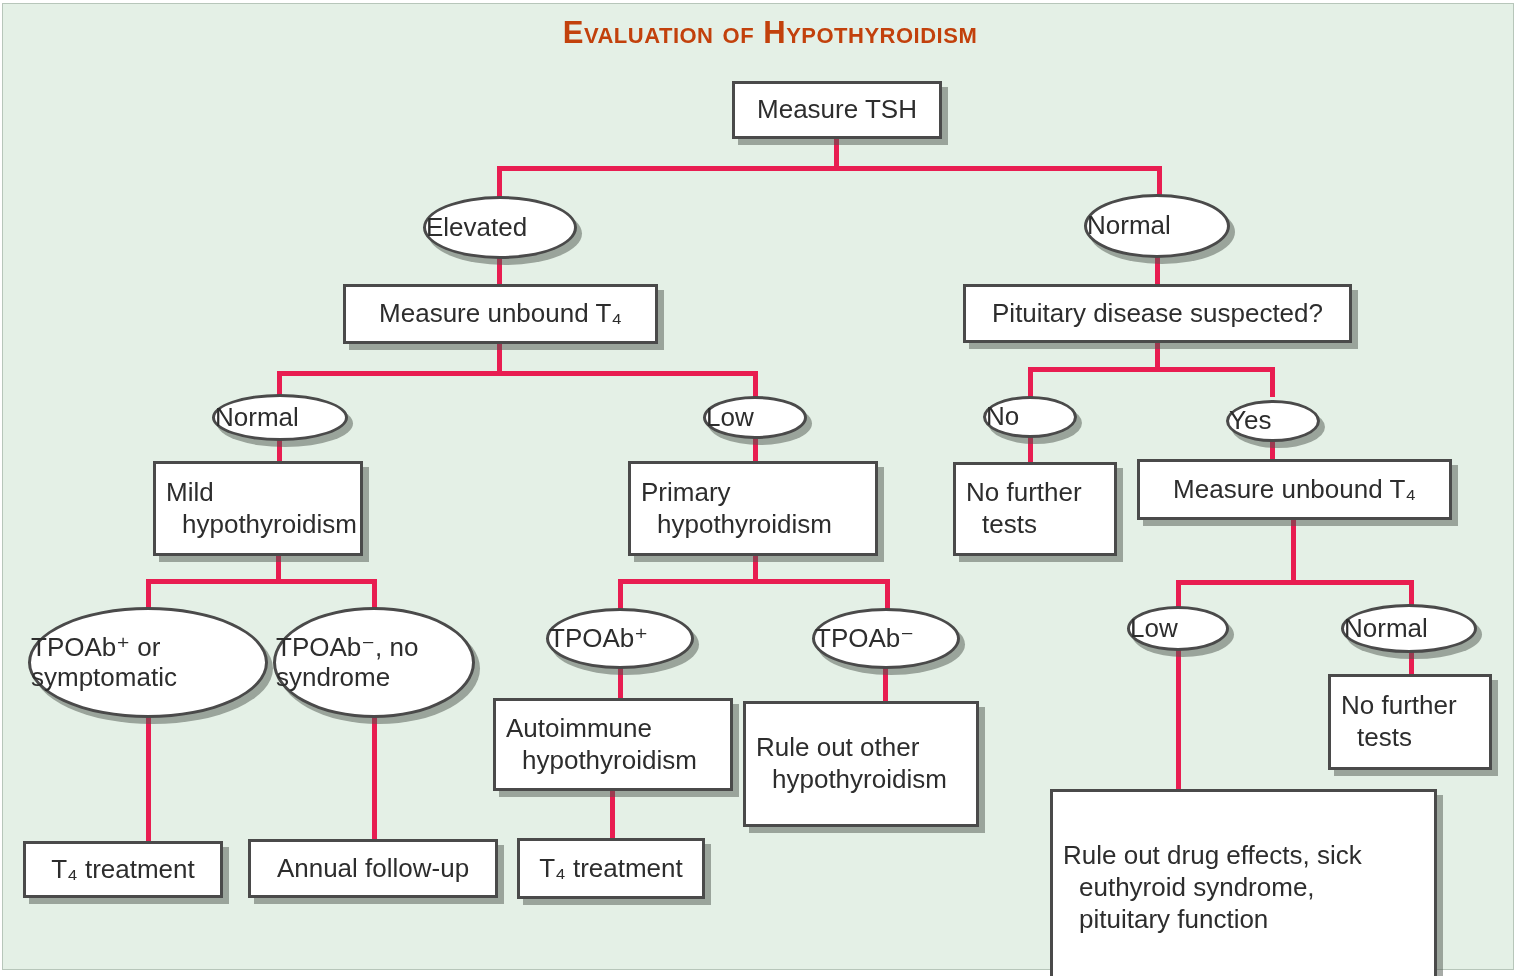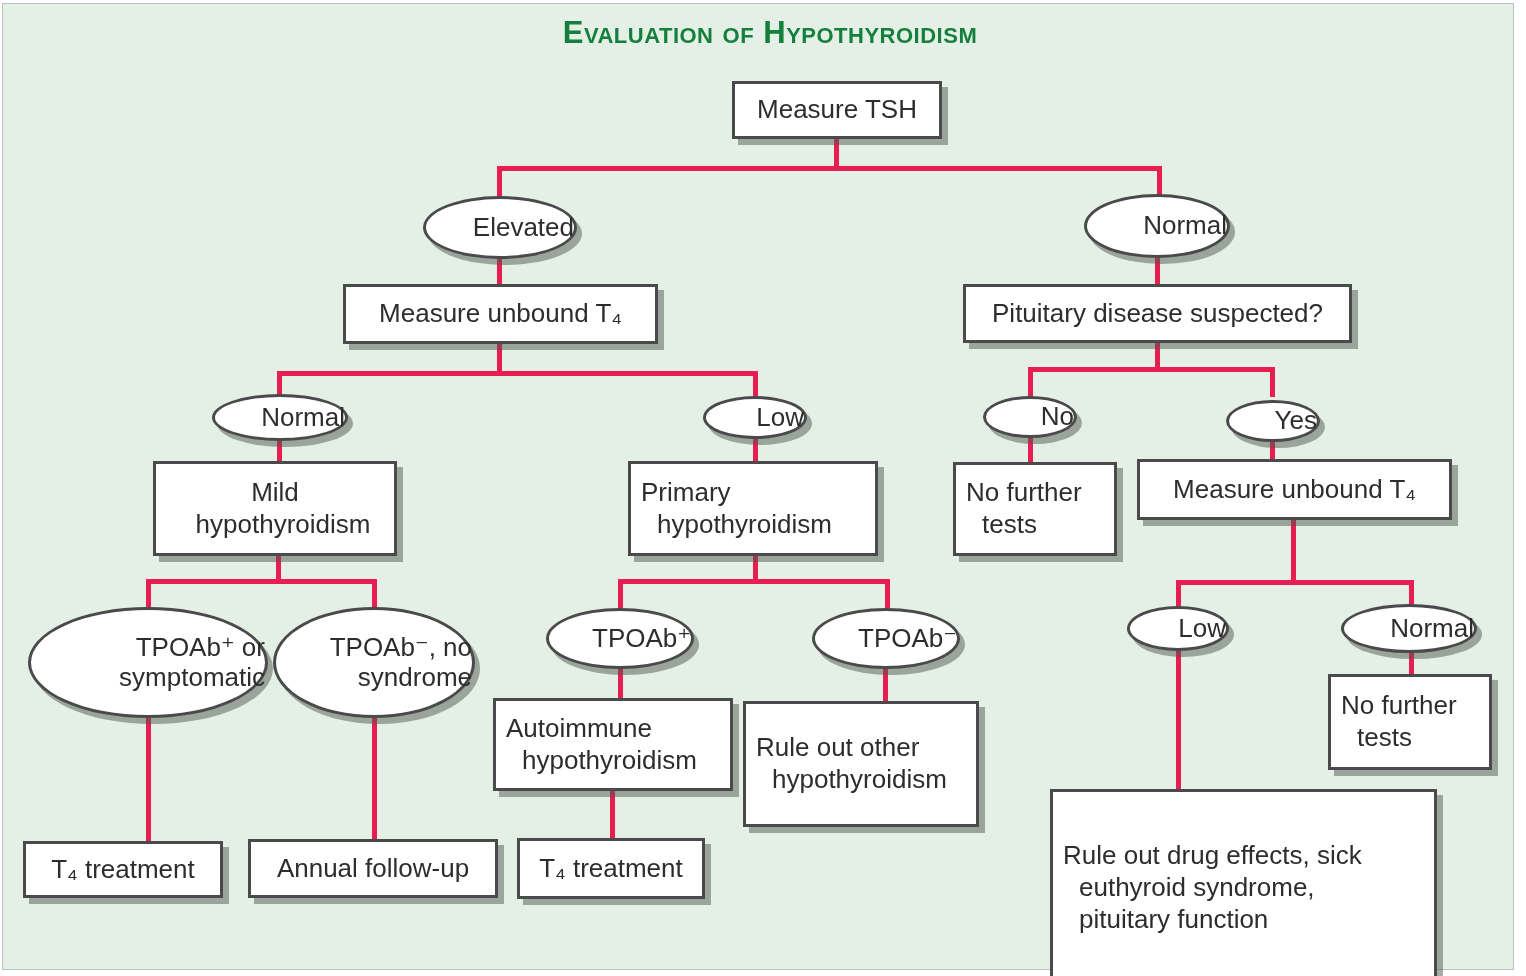--- a/index.html
+++ b/index.html
@@ -16,41 +16,41 @@
     background:#e4f0e6;
     border:1px solid #b7c6ba;
     box-sizing:border-box;
   }
   .title{
     position:absolute;left:460px;top:15px;width:620px;
     text-align:center;
     font-size:31px;font-weight:bold;
     font-variant:small-caps;
     letter-spacing:0.5px;
-    color:#15803d;
+    color:#c2410c;
   }
   .box{
     position:absolute;
     background:#ffffff;
     border:3px solid #4a4a4a;
     box-shadow:6px 6px 0 rgba(80,88,80,0.5);
     box-sizing:border-box;
     display:flex;flex-direction:column;justify-content:center;
     font-size:26px;line-height:1.22;
     padding:4px 10px;
   }
   .box.center{align-items:center;text-align:center;}
   .oval{
     position:absolute;
     background:#ffffff;
     border:3px solid #4a4a4a;
     border-radius:50%;
     box-shadow:5px 6px 0 rgba(80,88,80,0.5);
     box-sizing:border-box;
-    display:flex;flex-direction:column;align-items:flex-end;justify-content:center;
+    display:flex;flex-direction:column;align-items:flex-start;justify-content:center;
     font-size:26px;line-height:1.12;text-align:center;
   }
   .vline,.hline{position:absolute;background:#e81d51;}
   .ln{white-space:nowrap;}
   .indent{padding-left:16px;}
 </style>
 </head>
 <body>
 
 <div id="canvas">
@@ -101,21 +101,21 @@
   </div>
 
   <div class="box center" style="left:343px;top:284px;width:315px;height:60px;">
     <div class="ln">Measure unbound T₄</div>
   </div>
 
   <div class="box center" style="left:963px;top:284px;width:389px;height:59px;">
     <div class="ln">Pituitary disease suspected?</div>
   </div>
 
-  <div class="box" style="left:153px;top:461px;width:244px;height:95px;text-align:center;">
+  <div class="box" style="left:153px;top:461px;width:210px;height:95px;">
     <div class="ln">Mild</div>
     <div class="ln indent">hypothyroidism</div>
   </div>
 
   <div class="box" style="left:628px;top:461px;width:250px;height:95px;">
     <div class="ln">Primary</div>
     <div class="ln indent">hypothyroidism</div>
   </div>
 
   <div class="box" style="left:953px;top:462px;width:164px;height:94px;">

